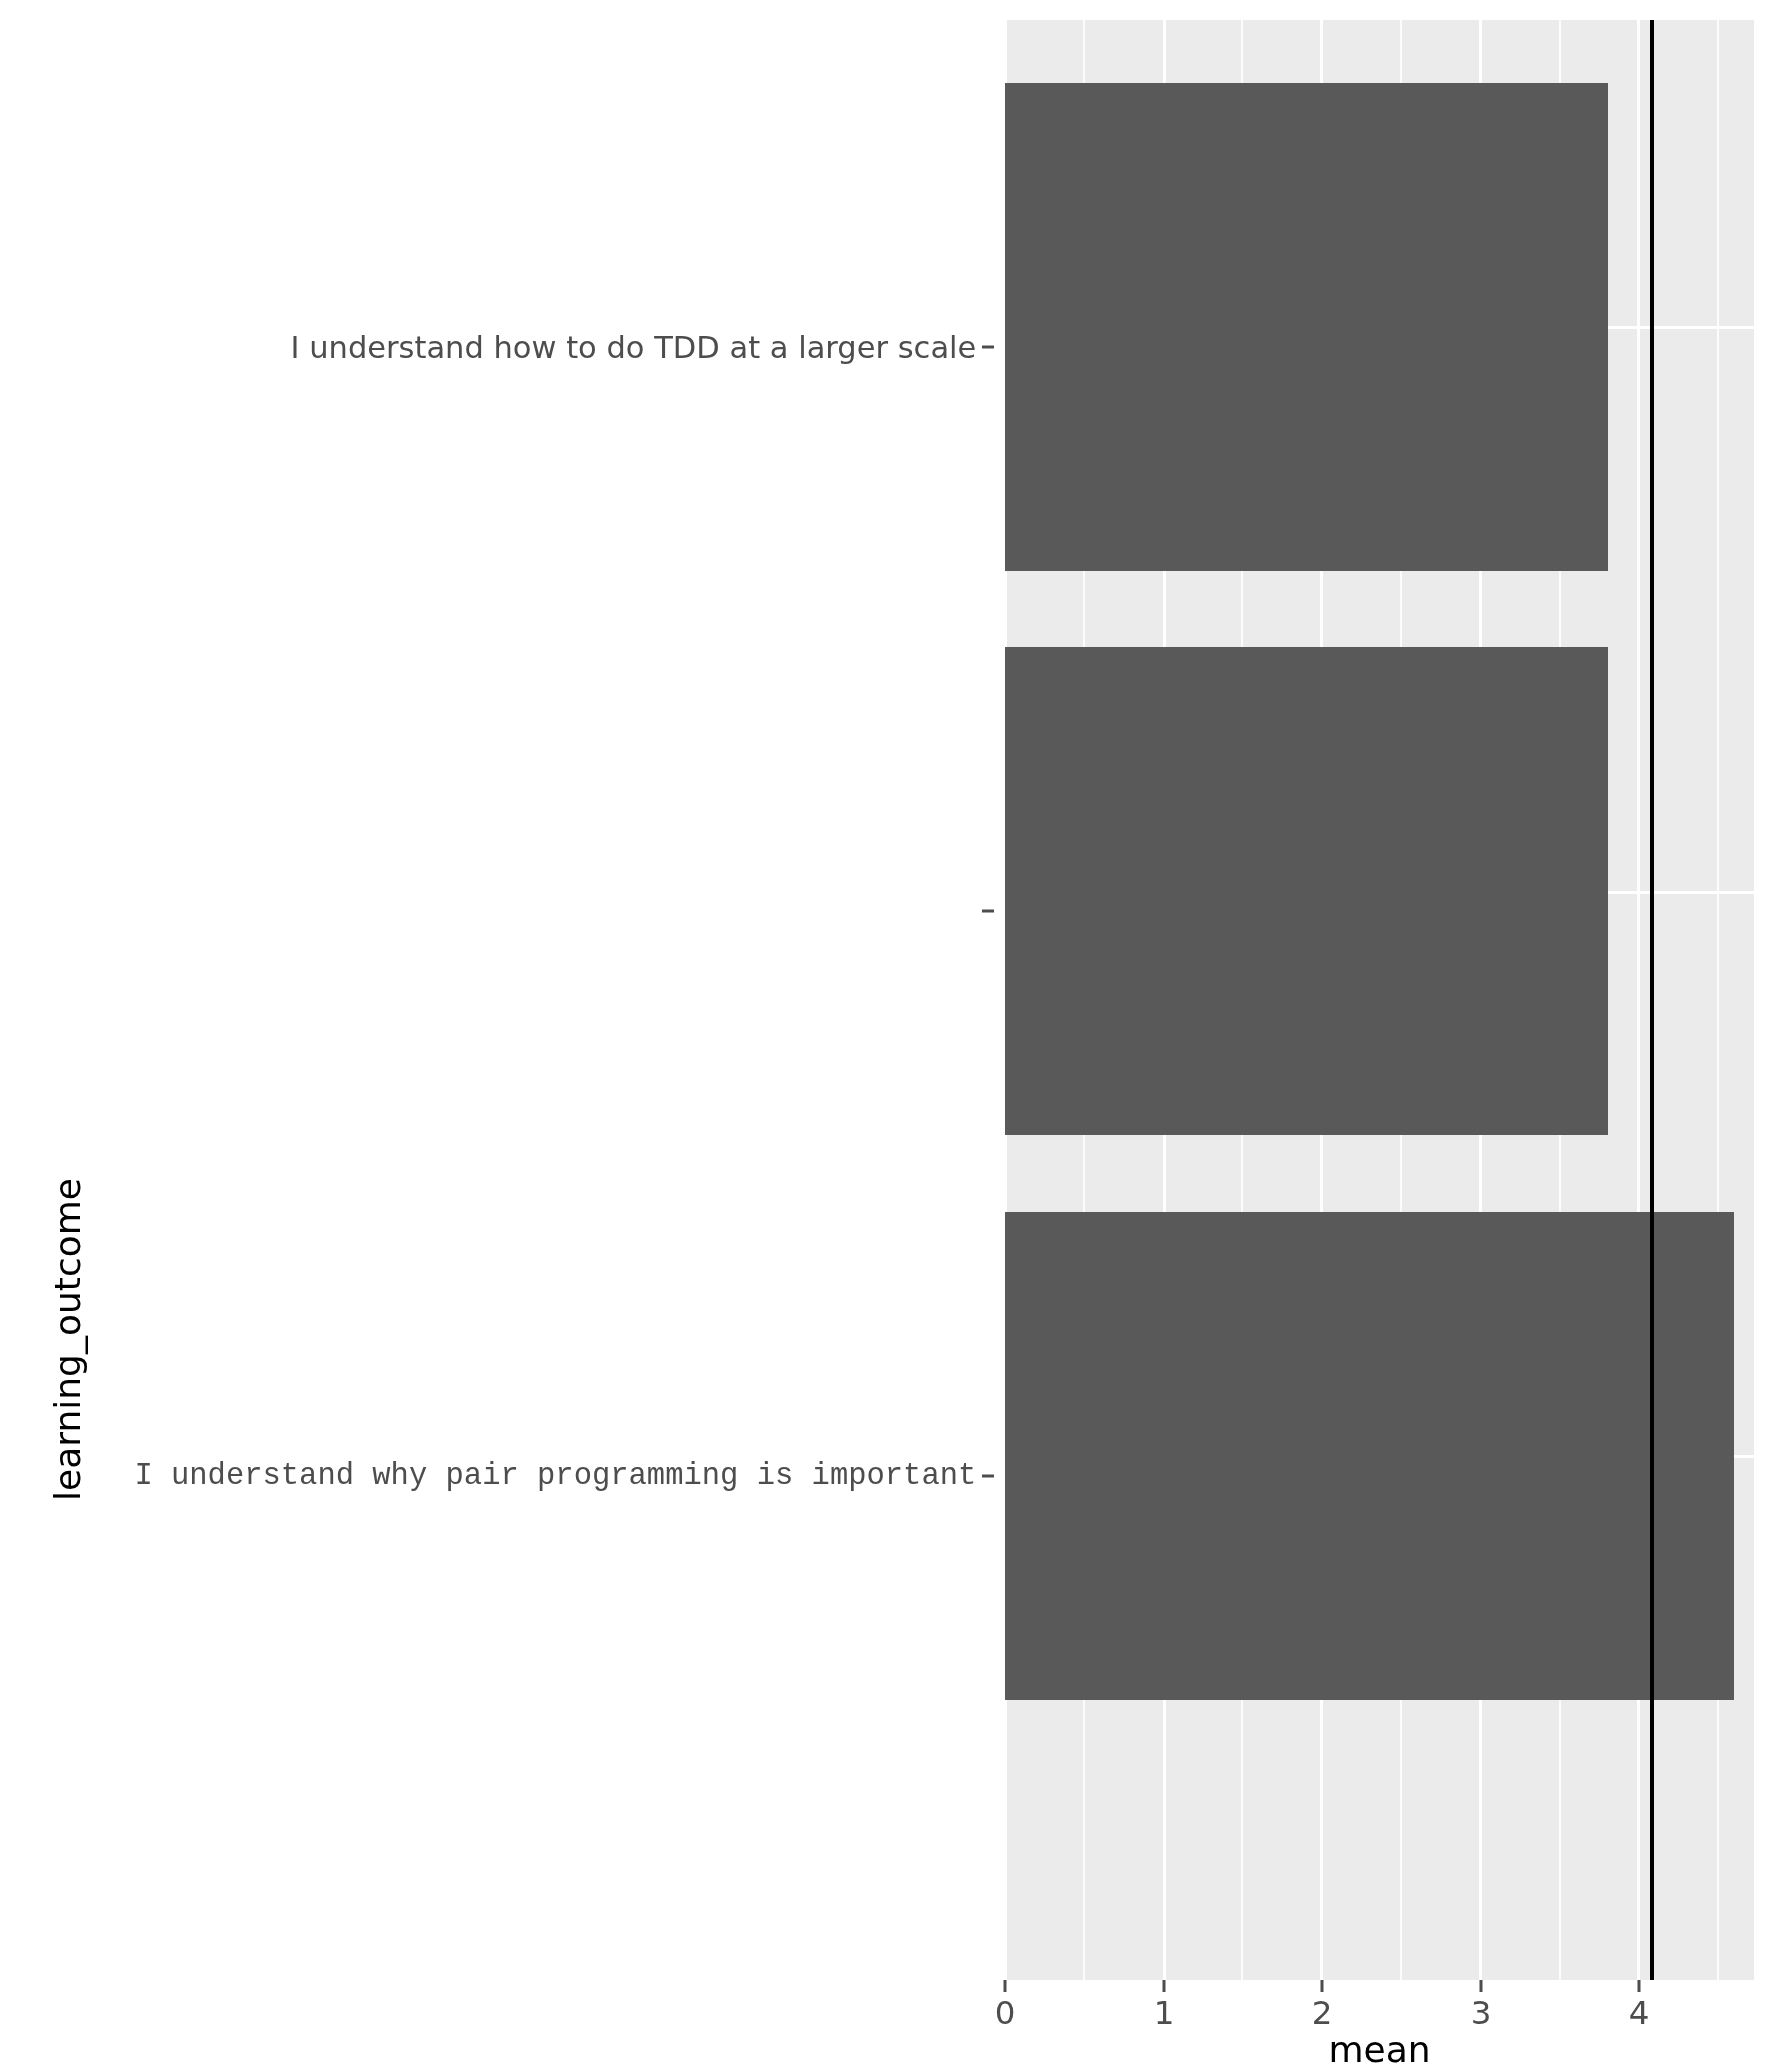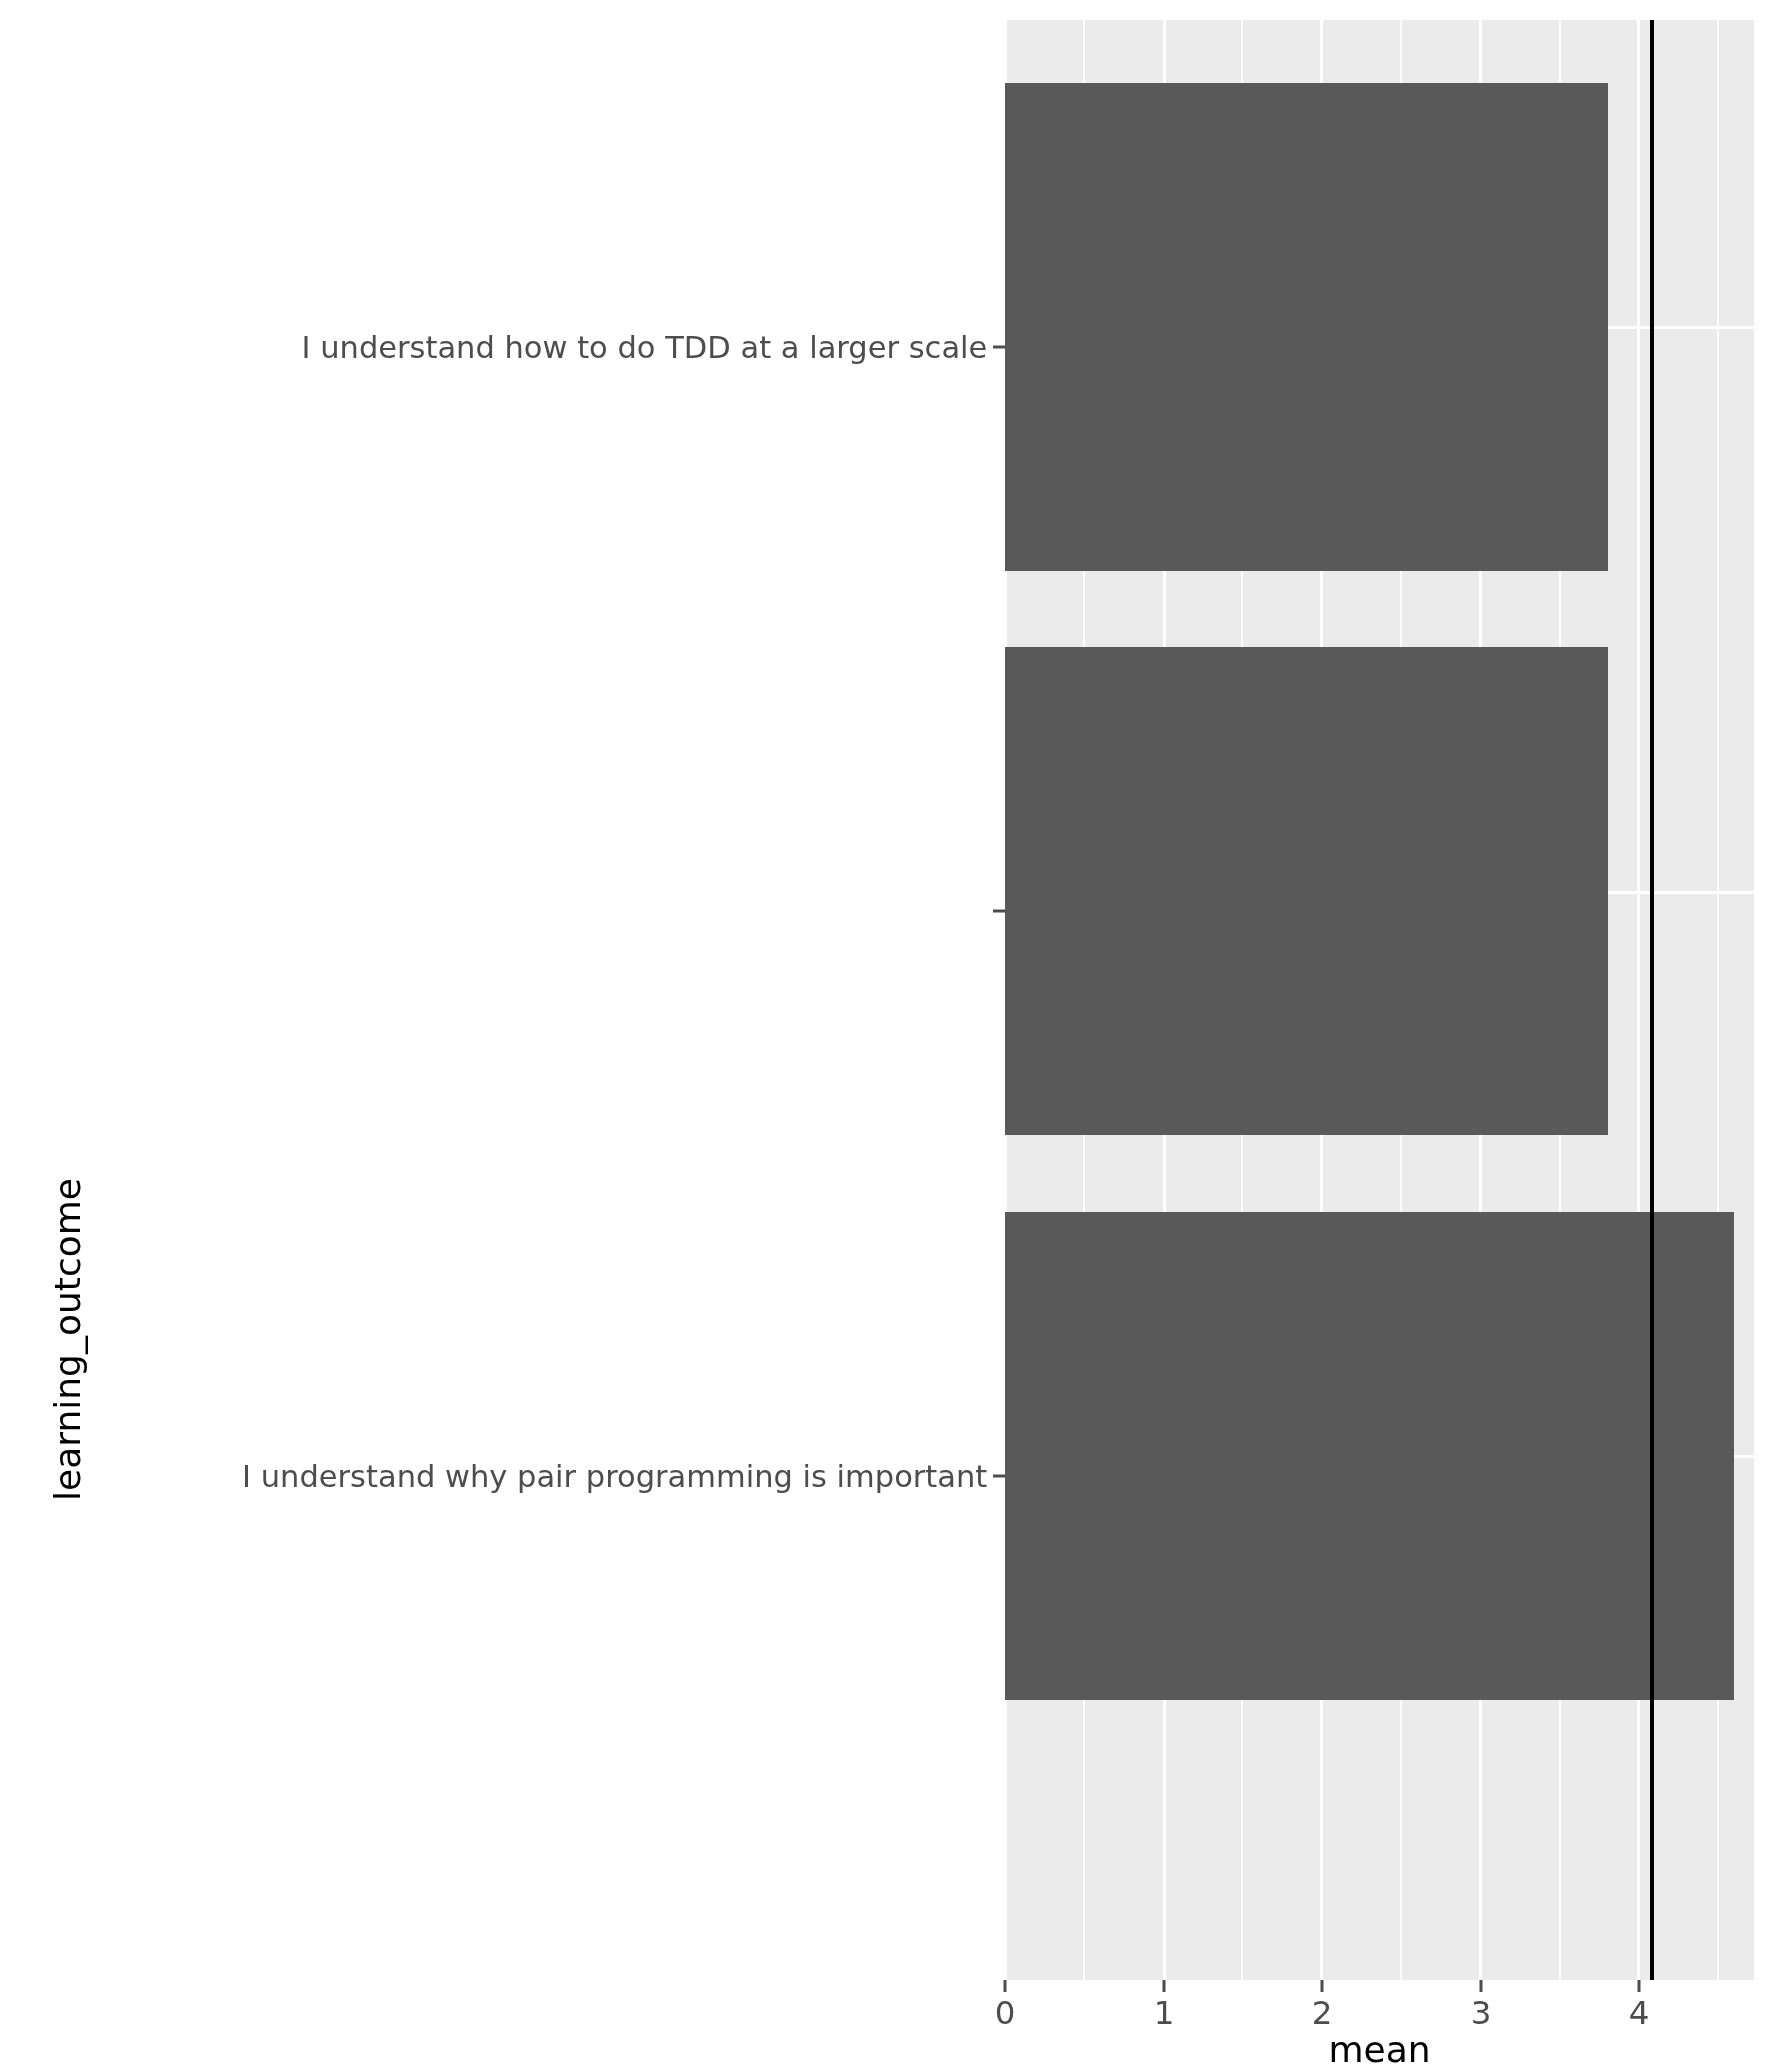--- a/index.html
+++ b/index.html
@@ -34,21 +34,21 @@
     display: flex;
     align-items: center;
     justify-content: center;
     font-size: 36px;
     color: #000000;
     white-space: nowrap;
   }
   
   .y-labels {
     position: absolute;
-    left: 59px;
+    left: 48px;
     top: 19.7px;
     width: 946px;
     height: 1960px;
   }
   .y-label {
     position: absolute;
     right: 17.7px;
     transform: translateY(-50%);
     font-size: 30.5px;
     color: #4d4d4d;
@@ -146,21 +146,21 @@
 <div class="figure">
 
   <div class="y-axis-title">learning_outcome</div>
 
   <div class="y-labels">
     <div class="y-label" style="top: 327px;">I understand how to do TDD at a larger scale</div>
     <div class="y-tick-mark" style="top: 327px;"></div>
 
     <div class="y-tick-mark" style="top: 891px;"></div>
 
-    <div class="y-label" style="top: 1456px;">I understand why pair programming is important</div>
+    <div class="y-label" style="top: 1456px; font-family: Liberation Mono, monospace;">I understand why pair programming is important</div>
     <div class="y-tick-mark" style="top: 1456px;"></div>
   </div>
 
   <div class="panel">
 
     <div class="grid-minor" style="left: 78px;"></div>
     <div class="grid-minor" style="left: 236px;"></div>
     <div class="grid-minor" style="left: 395px;"></div>
     <div class="grid-minor" style="left: 554px;"></div>
     <div class="grid-minor" style="left: 712px;"></div>

